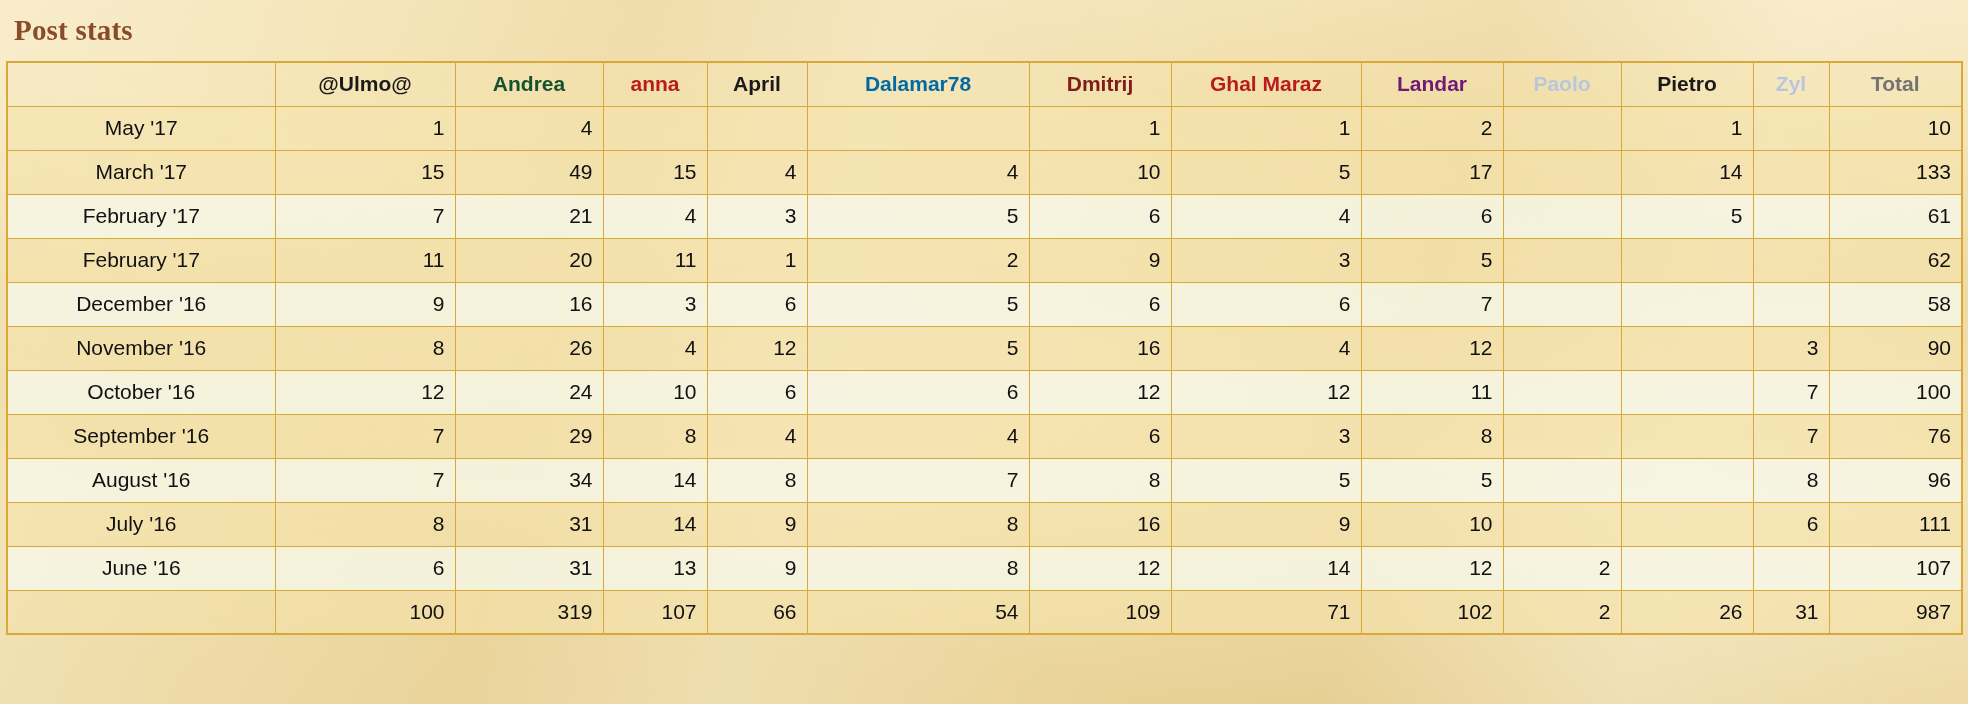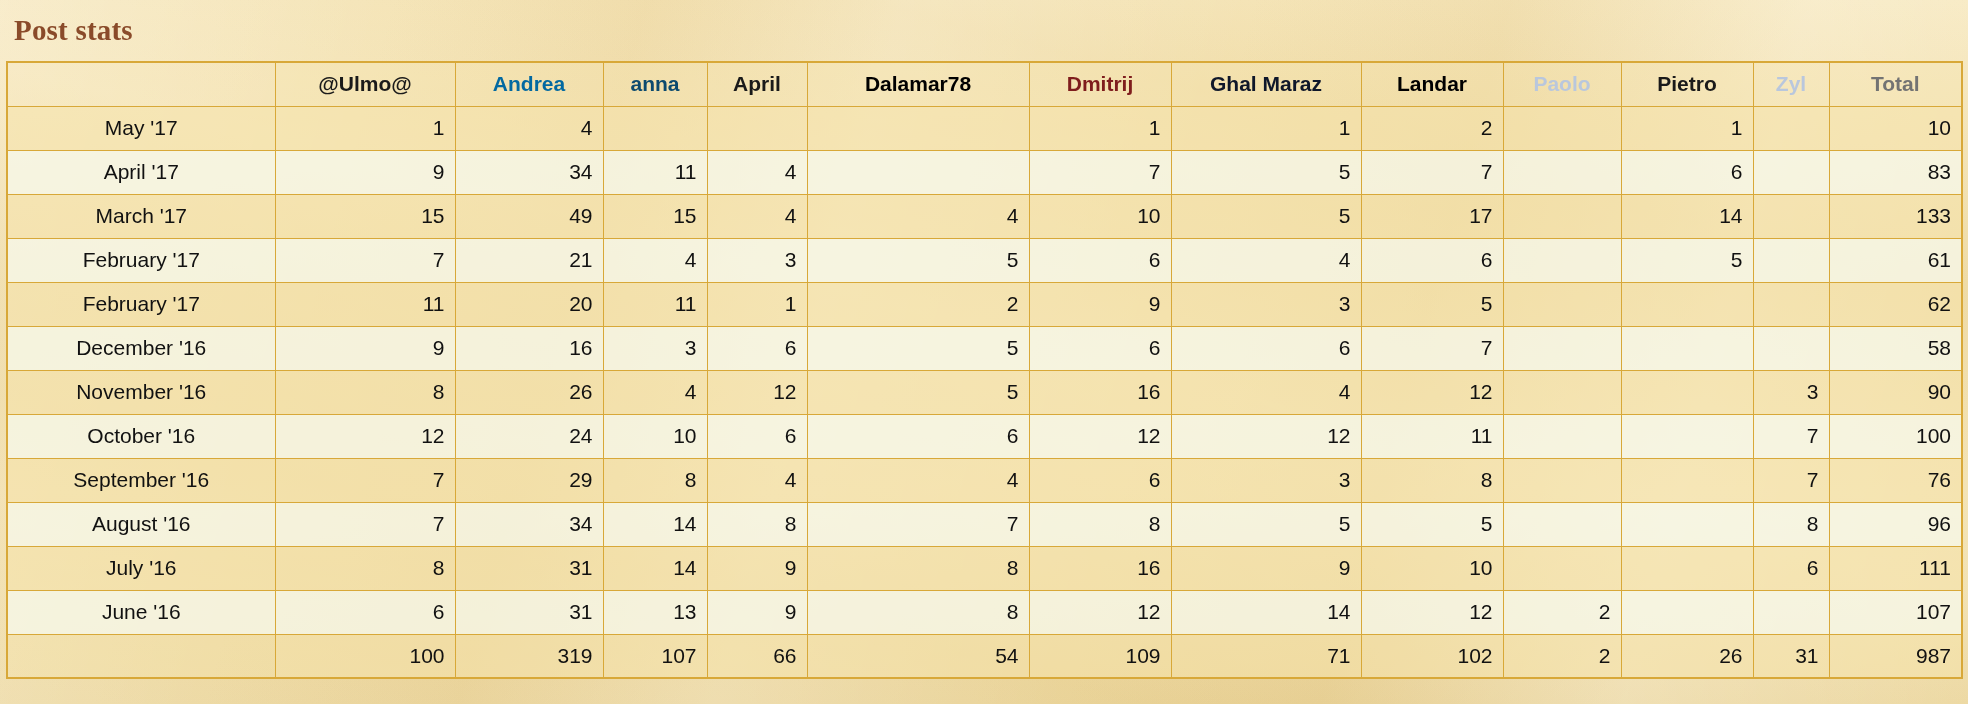--- a/index.html
+++ b/index.html
@@ -129,27 +129,27 @@
           <col class="c-u7">
           <col class="c-u8">
         <col class="c-u9">
           <col class="c-u10">
           <col class="c-total">
       </colgroup>
       <thead>
         <tr>
           <th class="corner"></th>
           <th style="color:#1a1a1a">@Ulmo@</th>
-          <th style="color:#0369a1">Andrea</th>
-          <th style="color:#0c4a6e">anna</th>
+          <th style="color:#14532d">Andrea</th>
+          <th style="color:#b91c1c">anna</th>
           <th style="color:#1a1a1a">April</th>
-          <th style="color:#000000">Dalamar78</th>
+          <th style="color:#0369a1">Dalamar78</th>
           <th style="color:#7f1d1d">Dmitrij</th>
-          <th style="color:#0f172a">Ghal Maraz</th>
-          <th style="color:#000000">Landar</th>
+          <th style="color:#b91c1c">Ghal Maraz</th>
+          <th style="color:#701a75">Landar</th>
           <th style="color:#b9c7dd">Paolo</th>
           <th style="color:#1a1a1a">Pietro</th>
           <th style="color:#b9c7dd">Zyl</th>
           <th style="color:#737373">Total</th>
         </tr>
       </thead>
       <tbody>
         <tr class="odd">
           <td class="rowlabel">May '17</td>
           <td class="num">1</td>
@@ -157,35 +157,20 @@
           <td class="num"></td>
           <td class="num"></td>
           <td class="num"></td>
           <td class="num">1</td>
           <td class="num">1</td>
           <td class="num">2</td>
           <td class="num"></td>
           <td class="num">1</td>
           <td class="num"></td>
           <td class="num">10</td>
-        </tr>
-        <tr class="even">
-          <td class="rowlabel">April '17</td>
-          <td class="num">9</td>
-          <td class="num">34</td>
-          <td class="num">11</td>
-          <td class="num">4</td>
-          <td class="num"></td>
-          <td class="num">7</td>
-          <td class="num">5</td>
-          <td class="num">7</td>
-          <td class="num"></td>
-          <td class="num">6</td>
-          <td class="num"></td>
-          <td class="num">83</td>
         </tr>
         <tr class="odd">
           <td class="rowlabel">March '17</td>
           <td class="num">15</td>
           <td class="num">49</td>
           <td class="num">15</td>
           <td class="num">4</td>
           <td class="num">4</td>
           <td class="num">10</td>
           <td class="num">5</td>

